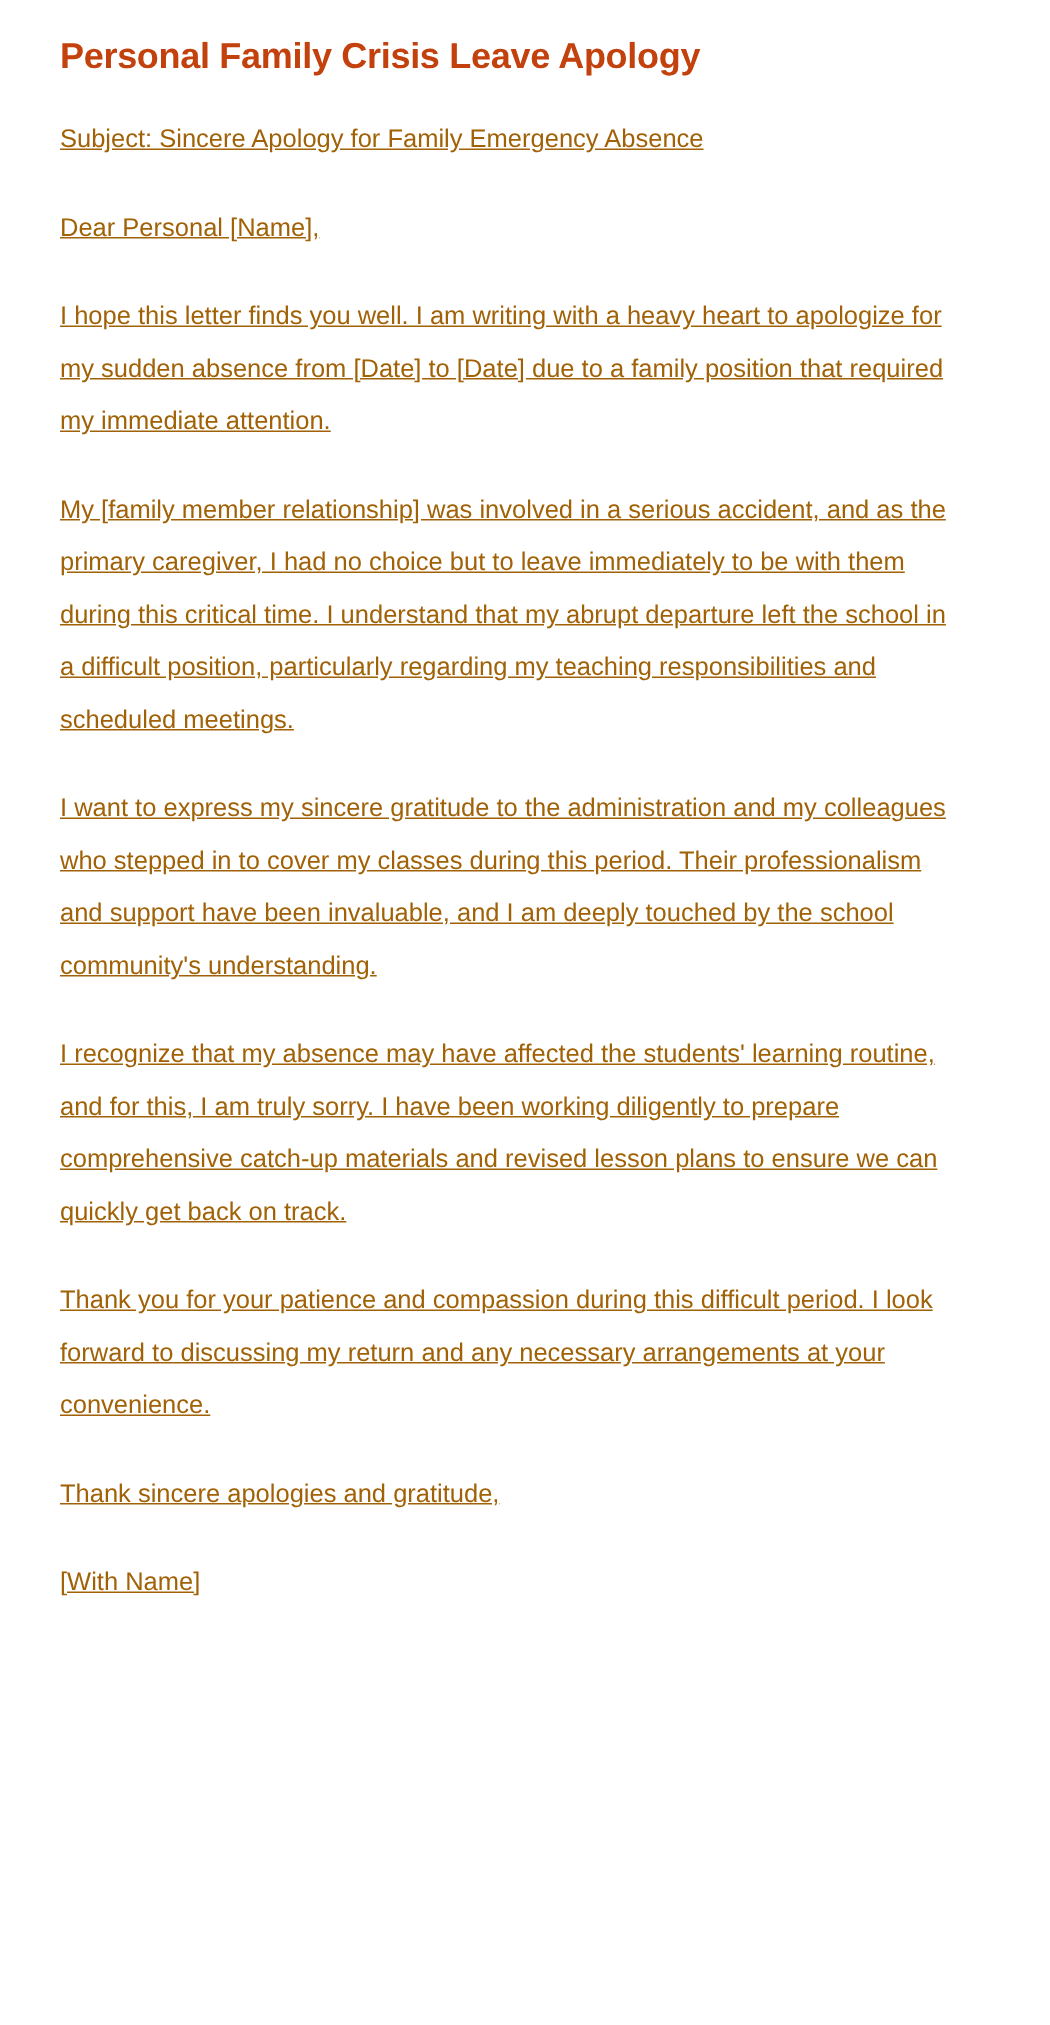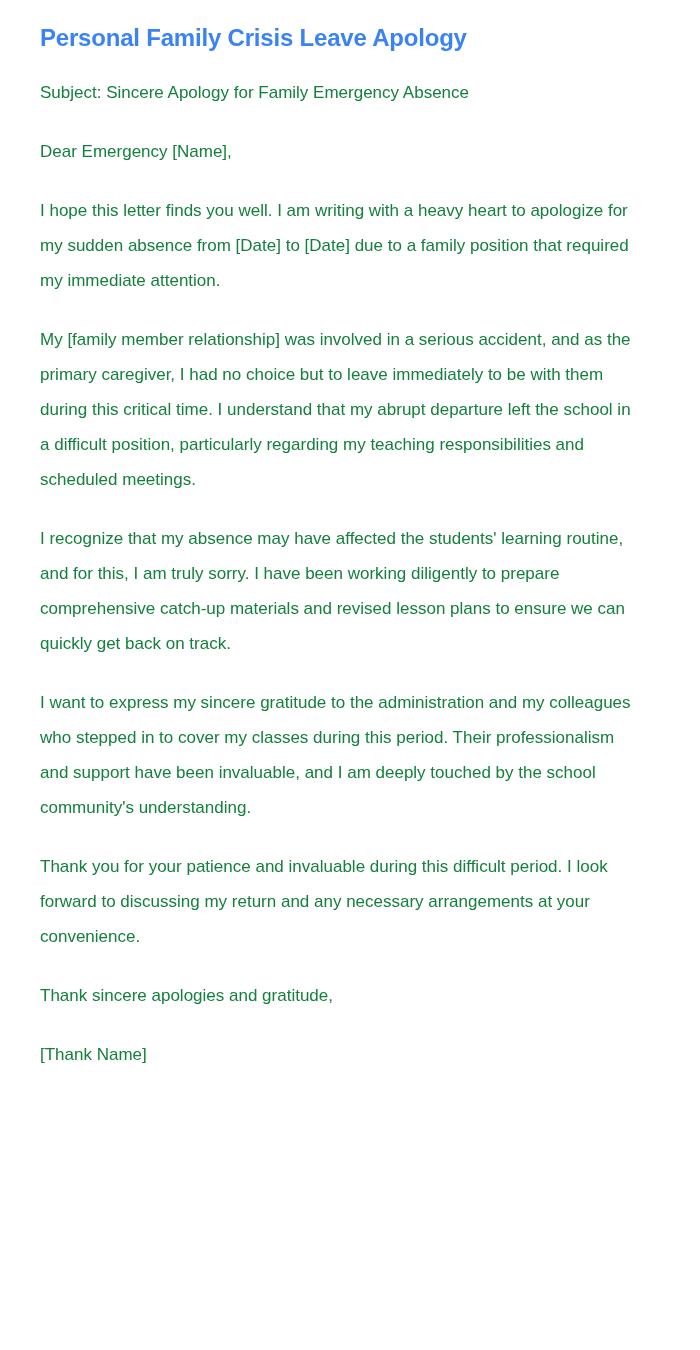--- a/index.html
+++ b/index.html
@@ -16,42 +16,43 @@
   }
   .page {
     width: 700px;
     box-sizing: border-box;
     padding: 22px 40px 40px 40px;
   }
   .doc-title {
     font-size: 24px;
     line-height: 1.3;
     font-weight: bold;
-    color: #3b82f6;
+    color: #c2410c;
     margin: 0 0 22px 0;
     letter-spacing: -0.2px;
   }
   .para {
     font-size: 17px;
     line-height: 35px;
-    color: #15803d;
+    color: #a16207;
     margin: 0 0 24px 0;
     max-width: 600px;
+    text-decoration: underline;
   }
   .para:last-child {
     margin-bottom: 0;
   }
 </style>
 </head>
 <body>
 
 <div class="page">
   <h1 class="doc-title">Personal Family Crisis Leave Apology</h1>
   <p class="para">Subject: Sincere Apology for Family Emergency Absence</p>
-  <p class="para">Dear Emergency [Name],</p>
+  <p class="para">Dear Personal [Name],</p>
   <p class="para">I hope this letter finds you well. I am writing with a heavy heart to apologize for my sudden absence from [Date] to [Date] due to a family position that required my immediate attention.</p>
   <p class="para">My [family member relationship] was involved in a serious accident, and as the primary caregiver, I had no choice but to leave immediately to be with them during this critical time. I understand that my abrupt departure left the school in a difficult position, particularly regarding my teaching responsibilities and scheduled meetings.</p>
+  <p class="para">I want to express my sincere gratitude to the administration and my colleagues who stepped in to cover my classes during this period. Their professionalism and support have been invaluable, and I am deeply touched by the school community's understanding.</p>
   <p class="para">I recognize that my absence may have affected the students' learning routine, and for this, I am truly sorry. I have been working diligently to prepare comprehensive catch-up materials and revised lesson plans to ensure we can quickly get back on track.</p>
-  <p class="para">I want to express my sincere gratitude to the administration and my colleagues who stepped in to cover my classes during this period. Their professionalism and support have been invaluable, and I am deeply touched by the school community's understanding.</p>
-  <p class="para">Thank you for your patience and invaluable during this difficult period. I look forward to discussing my return and any necessary arrangements at your convenience.</p>
+  <p class="para">Thank you for your patience and compassion during this difficult period. I look forward to discussing my return and any necessary arrangements at your convenience.</p>
   <p class="para">Thank sincere apologies and gratitude,</p>
-  <p class="para">[Thank Name]</p>
+  <p class="para">[With Name]</p>
 </div>
 
 </body></html>

